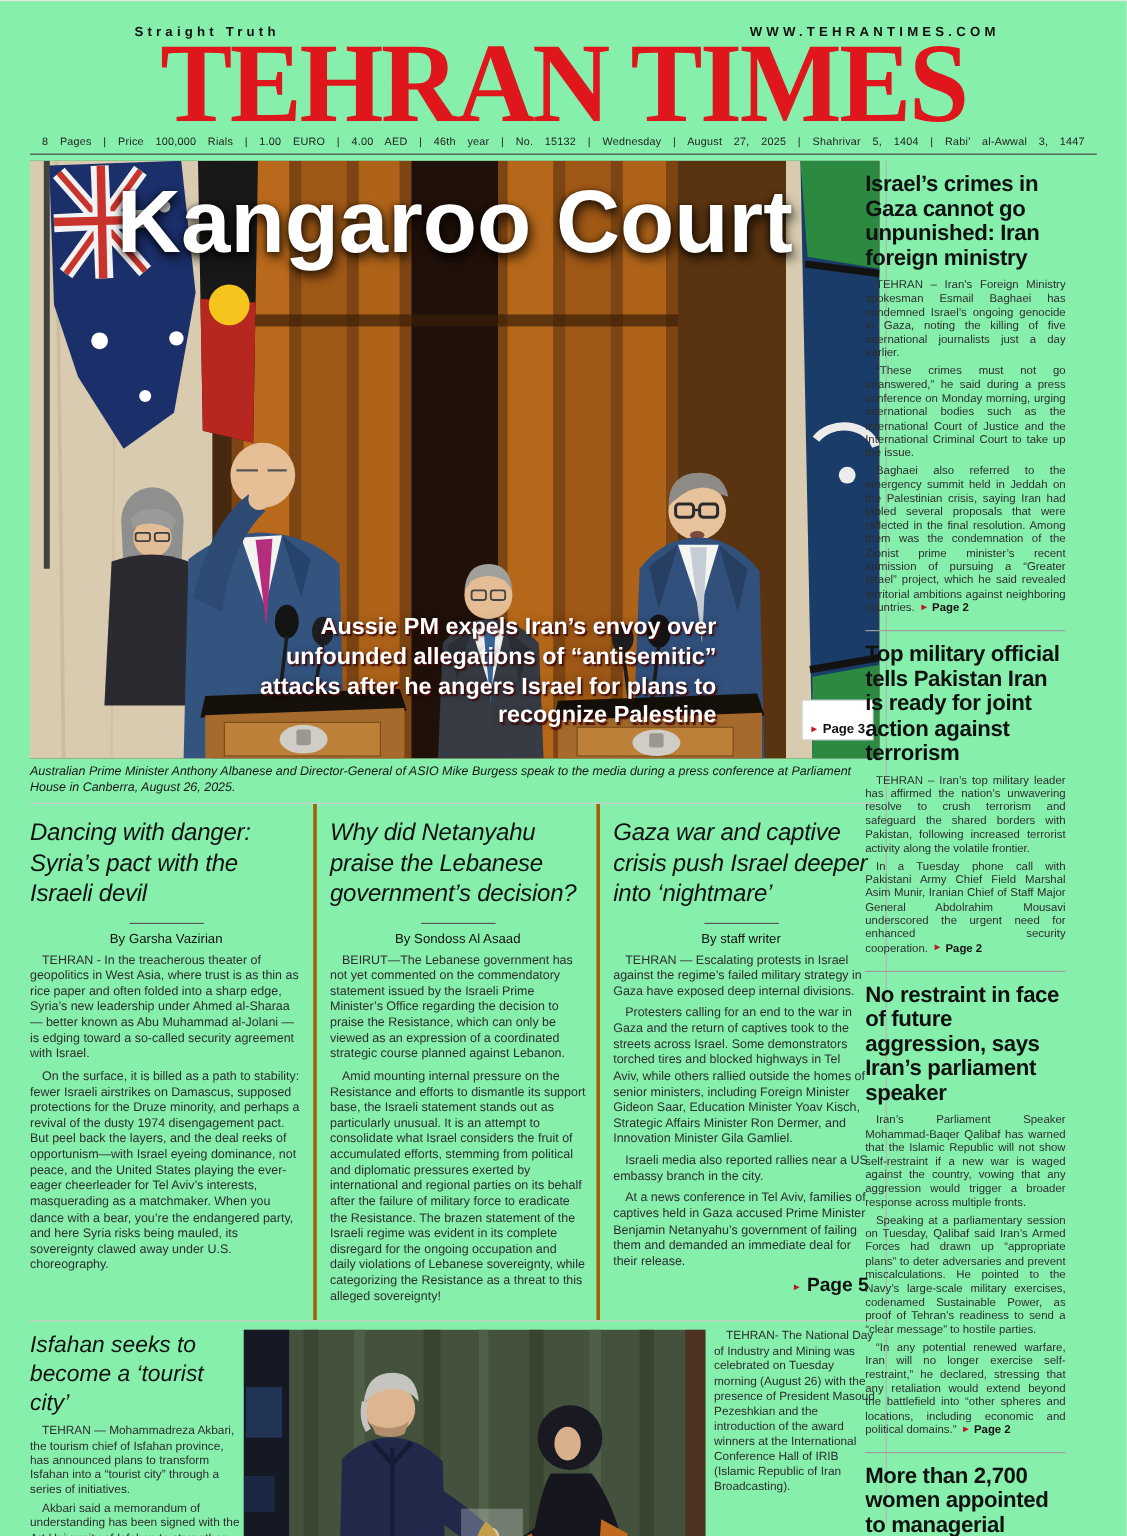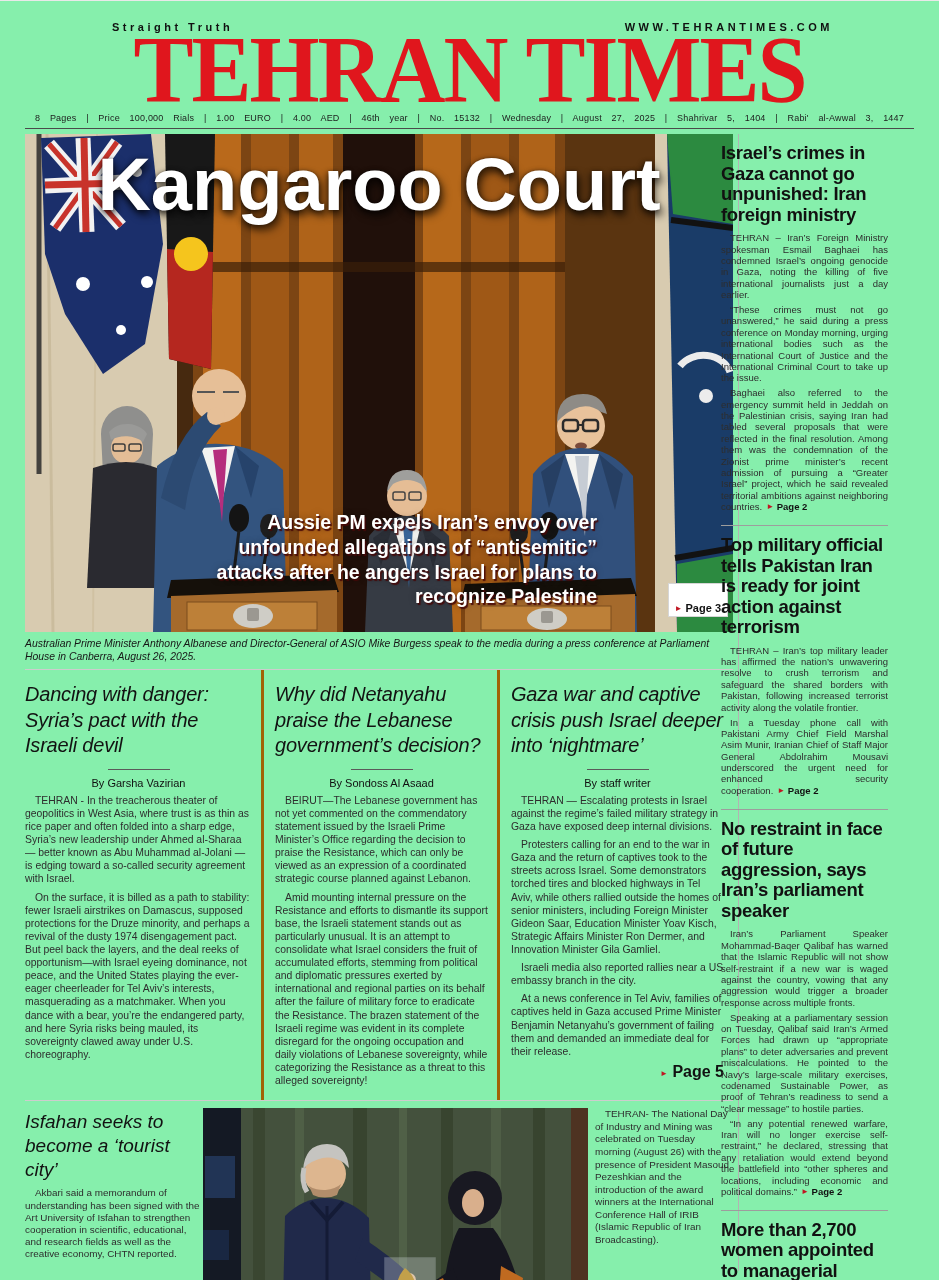--- a/index.html
+++ b/index.html
@@ -231,20 +231,21 @@
         <p class="m-p">Israeli media also reported rallies near a US embassy branch in the city.</p>
         <p class="m-p">At a news conference in Tel Aviv, families of captives held in Gaza accused Prime Minister Benjamin Netanyahu’s government of failing them and demanded an immediate deal for their release.</p>
         <div class="pref-line"><span class="pref"><span class="arr">►</span> <b>Page 5</b></span></div>
       </div>
     </div>
 
     <div class="bottom-row">
 
       <div class="bl">
         <h2 class="bl-title">Isfahan seeks to become a ‘tourist city’</h2>
+        <p class="m-p">TEHRAN — Mohammadreza Akbari, the tourism chief of Isfahan province, has announced plans to transform Isfahan into a “tourist city” through a series of initiatives.</p>
         <p class="m-p">Akbari said a memorandum of understanding has been signed with the Art University of Isfahan to strengthen cooperation in scientific, educational, and research fields as well as the creative economy, CHTN reported.</p>
 
       </div>
 
       <div class="bp">
         <svg viewBox="0 0 385 283" width="385" height="283" preserveAspectRatio="none">
           <rect width="385" height="283" fill="#44513d"></rect>
           <rect x="50" width="12" height="283" fill="#38442f" opacity=".85"></rect>
           <rect x="92" width="9" height="283" fill="#536349" opacity=".8"></rect>
           <rect x="150" width="14" height="283" fill="#36422d" opacity=".85"></rect>

